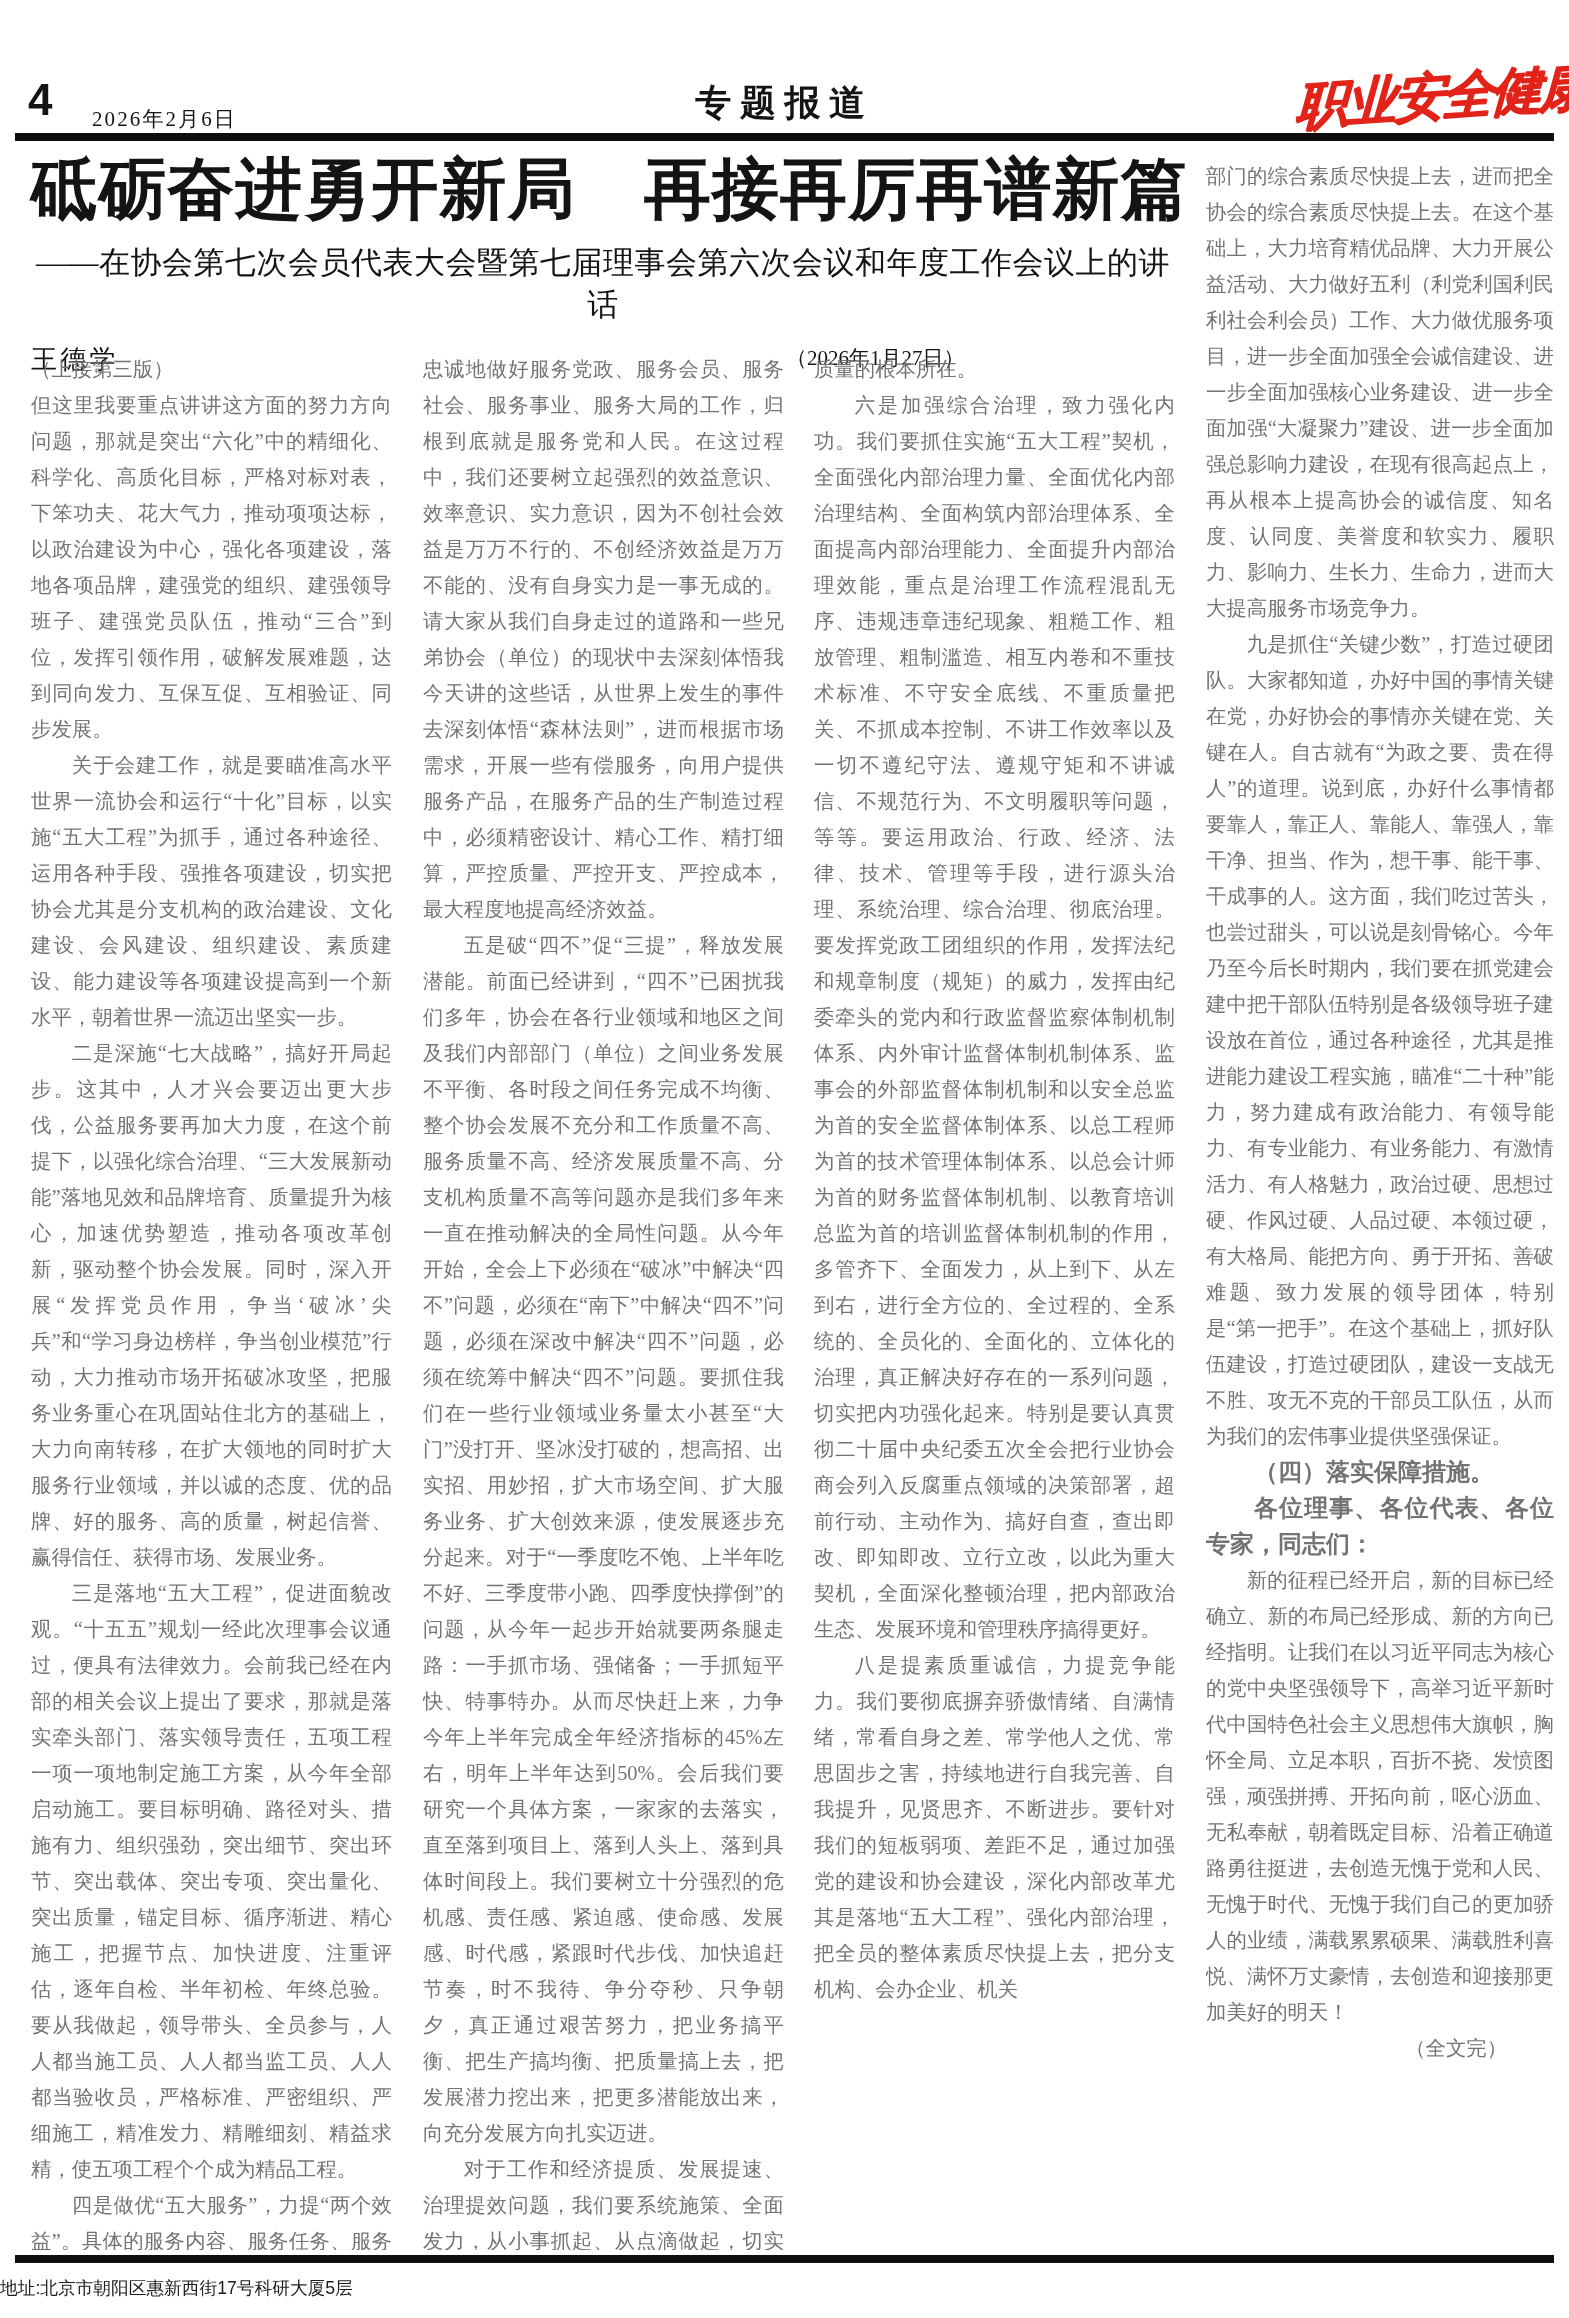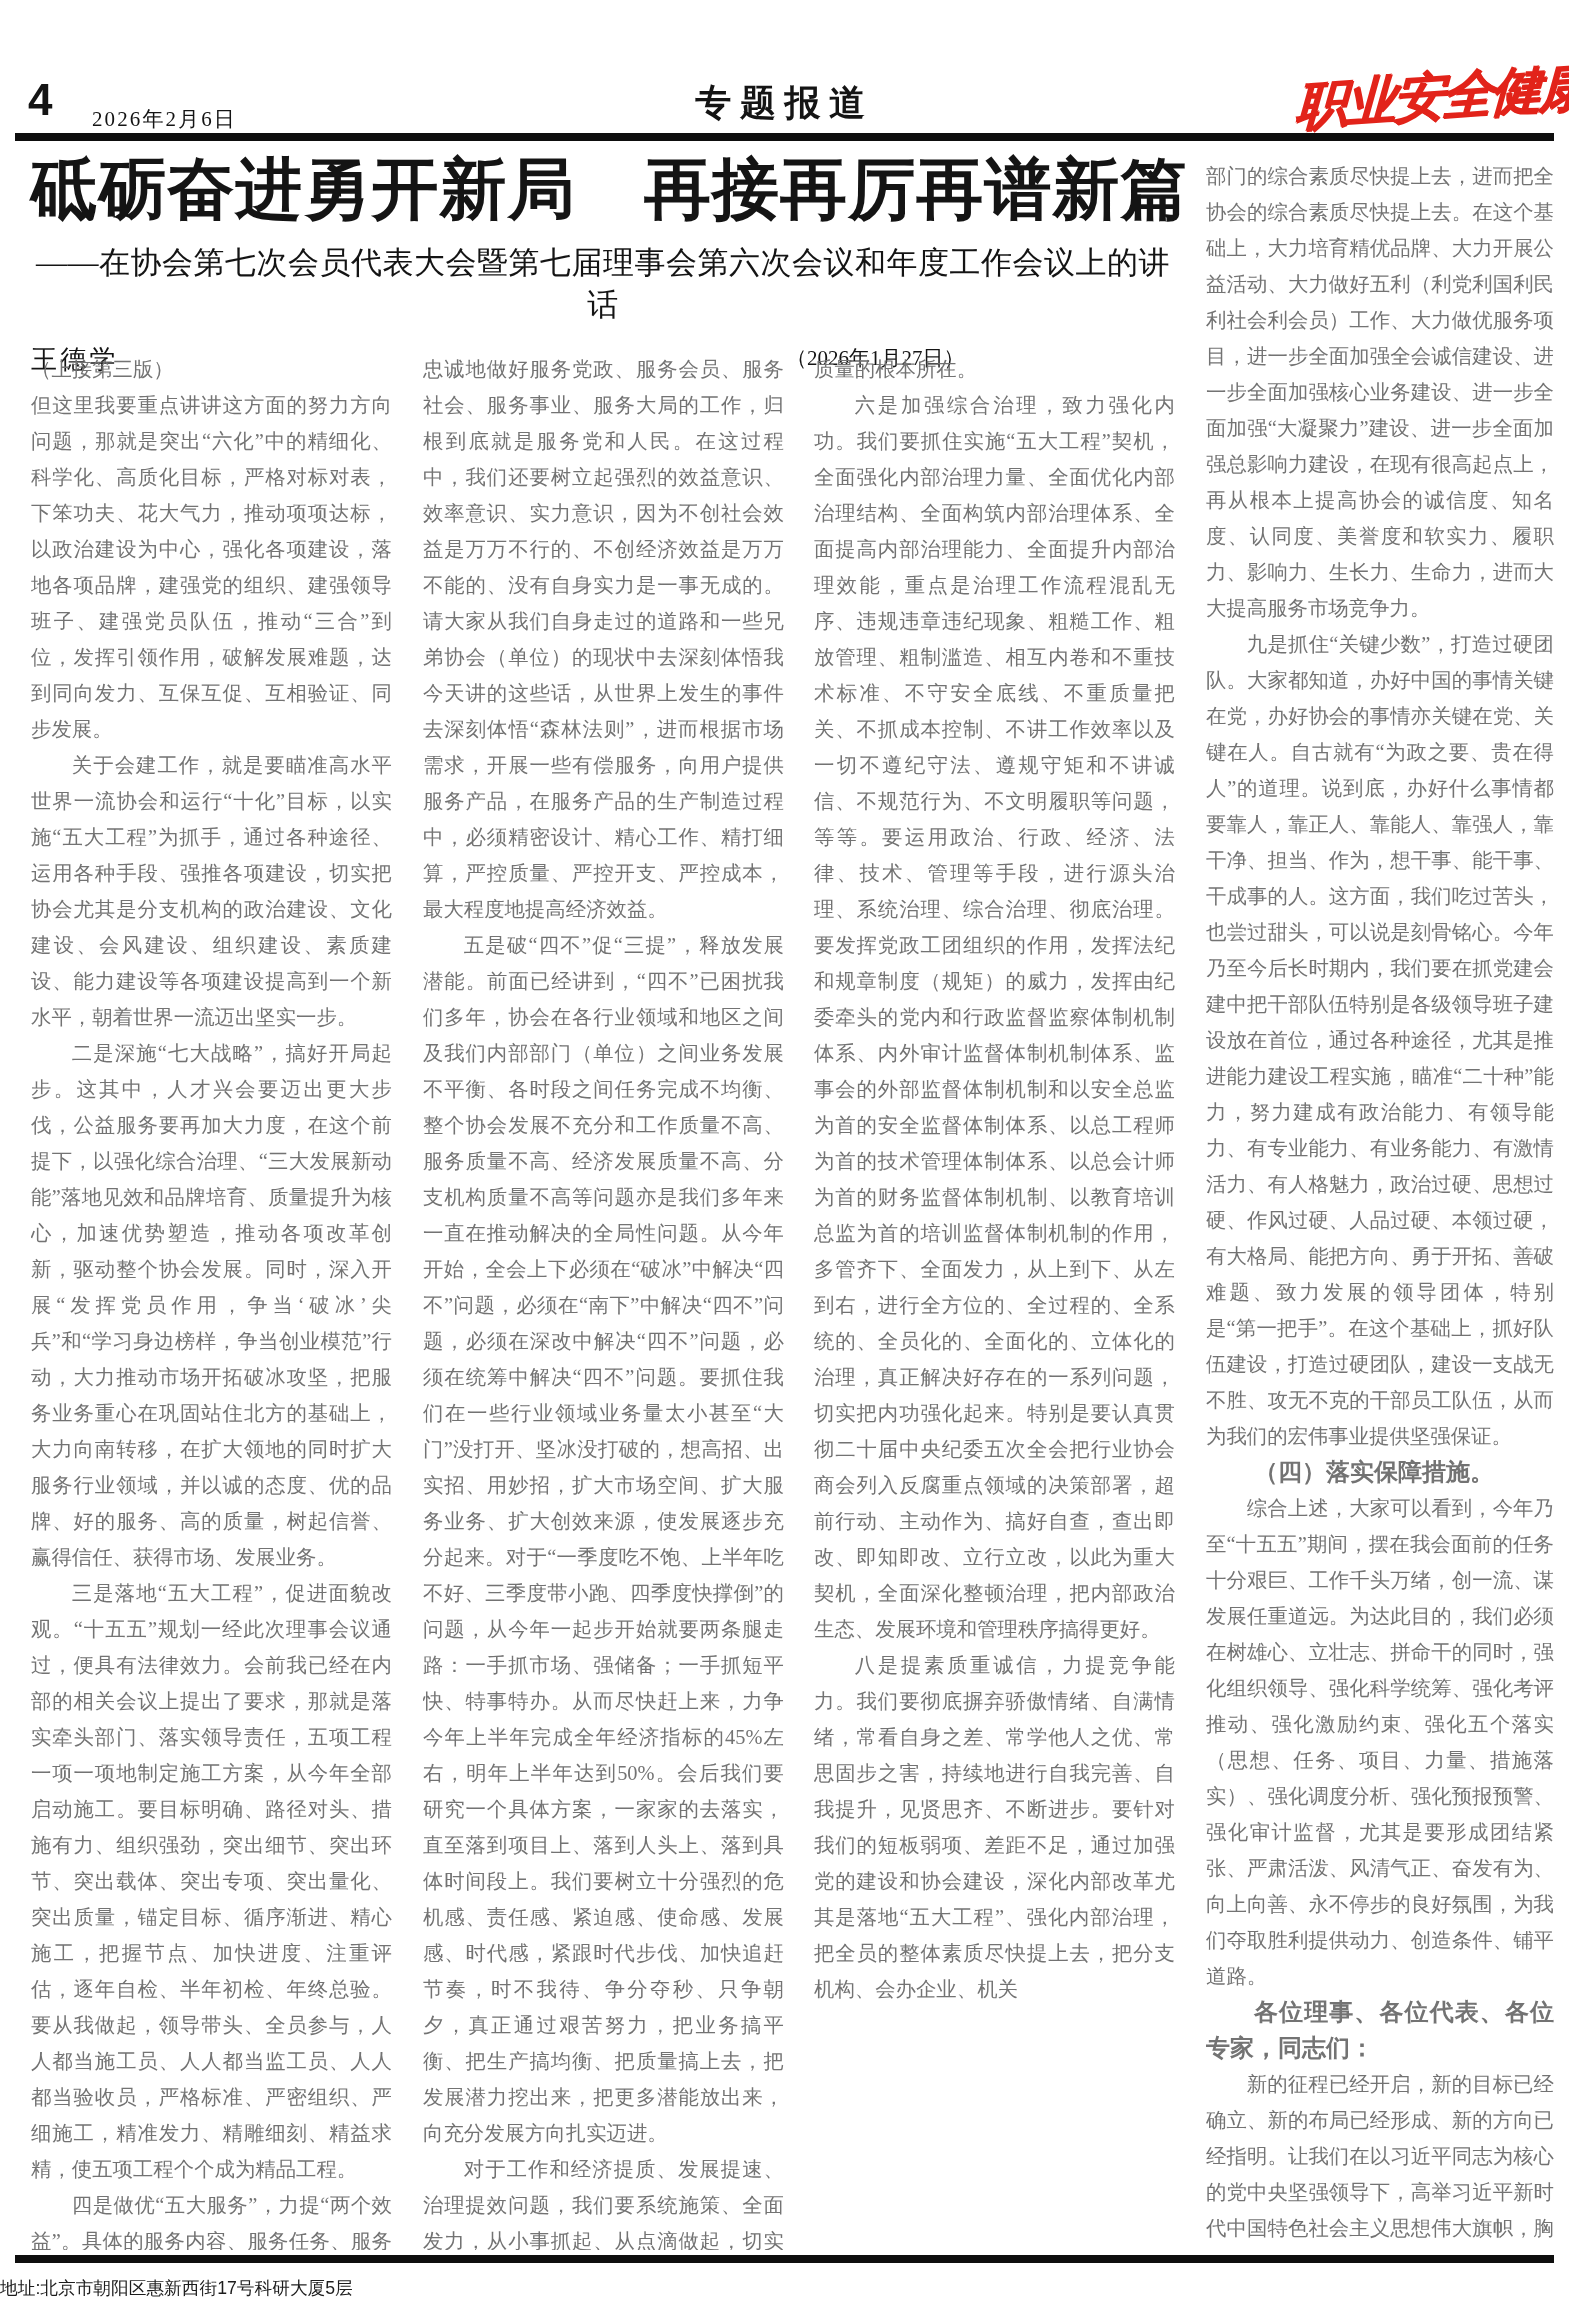--- a/index.html
+++ b/index.html
@@ -116,21 +116,20 @@
     </div>
   <div class="col" id="col3">
       <p class="">质量的根本所在。</p>
       <p class="indent ">六是加强综合治理，致力强化内功。我们要抓住实施“五大工程”契机，全面强化内部治理力量、全面优化内部治理结构、全面构筑内部治理体系、全面提高内部治理能力、全面提升内部治理效能，重点是治理工作流程混乱无序、违规违章违纪现象、粗糙工作、粗放管理、粗制滥造、相互内卷和不重技术标准、不守安全底线、不重质量把关、不抓成本控制、不讲工作效率以及一切不遵纪守法、遵规守矩和不讲诚信、不规范行为、不文明履职等问题，等等。要运用政治、行政、经济、法律、技术、管理等手段，进行源头治理、系统治理、综合治理、彻底治理。要发挥党政工团组织的作用，发挥法纪和规章制度（规矩）的威力，发挥由纪委牵头的党内和行政监督监察体制机制体系、内外审计监督体制机制体系、监事会的外部监督体制机制和以安全总监为首的安全监督体制体系、以总工程师为首的技术管理体制体系、以总会计师为首的财务监督体制机制、以教育培训总监为首的培训监督体制机制的作用，多管齐下、全面发力，从上到下、从左到右，进行全方位的、全过程的、全系统的、全员化的、全面化的、立体化的治理，真正解决好存在的一系列问题，切实把内功强化起来。特别是要认真贯彻二十届中央纪委五次全会把行业协会商会列入反腐重点领域的决策部署，超前行动、主动作为、搞好自查，查出即改、即知即改、立行立改，以此为重大契机，全面深化整顿治理，把内部政治生态、发展环境和管理秩序搞得更好。</p>
       <p class="indent ">八是提素质重诚信，力提竞争能力。我们要彻底摒弃骄傲情绪、自满情绪，常看自身之差、常学他人之优、常思固步之害，持续地进行自我完善、自我提升，见贤思齐、不断进步。要针对我们的短板弱项、差距不足，通过加强党的建设和协会建设，深化内部改革尤其是落地“五大工程”、强化内部治理，把全员的整体素质尽快提上去，把分支机构、会办企业、机关</p>
     </div>
   <div class="col" id="col4">
       <p class="">部门的综合素质尽快提上去，进而把全协会的综合素质尽快提上去。在这个基础上，大力培育精优品牌、大力开展公益活动、大力做好五利（利党利国利民利社会利会员）工作、大力做优服务项目，进一步全面加强全会诚信建设、进一步全面加强核心业务建设、进一步全面加强“大凝聚力”建设、进一步全面加强总影响力建设，在现有很高起点上，再从根本上提高协会的诚信度、知名度、认同度、美誉度和软实力、履职力、影响力、生长力、生命力，进而大大提高服务市场竞争力。</p>
       <p class="indent ">九是抓住“关键少数”，打造过硬团队。大家都知道，办好中国的事情关键在党，办好协会的事情亦关键在党、关键在人。自古就有“为政之要、贵在得人”的道理。说到底，办好什么事情都要靠人，靠正人、靠能人、靠强人，靠干净、担当、作为，想干事、能干事、干成事的人。这方面，我们吃过苦头，也尝过甜头，可以说是刻骨铭心。今年乃至今后长时期内，我们要在抓党建会建中把干部队伍特别是各级领导班子建设放在首位，通过各种途径，尤其是推进能力建设工程实施，瞄准“二十种”能力，努力建成有政治能力、有领导能力、有专业能力、有业务能力、有激情活力、有人格魅力，政治过硬、思想过硬、作风过硬、人品过硬、本领过硬，有大格局、能把方向、勇于开拓、善破难题、致力发展的领导团体，特别是“第一把手”。在这个基础上，抓好队伍建设，打造过硬团队，建设一支战无不胜、攻无不克的干部员工队伍，从而为我们的宏伟事业提供坚强保证。</p>
       <p class="indent bold ">（四）落实保障措施。</p>
-      <p class="indent ">综合上述，大家可以看到，今年乃至“十五五”期间，摆在我会面前的任务十分艰巨、工作千头万绪，创一流、谋发展任重道远。为达此目的，我们必须在树雄心、立壮志、拼命干的同时，强化组织领导、强化科学统筹、强化考评推动、强化激励约束、强化五个落实（思想、任务、项目、力量、措施落实）、强化调度分析、强化预报预警、强化审计监督，尤其是要形成团结紧张、严肃活泼、风清气正、奋发有为、向上向善、永不停步的良好氛围，为我们夺取胜利提供动力、创造条件、铺平道路。</p>
       <p class="indent bold ">各位理事、各位代表、各位专家，同志们：</p>
       <p class="indent ">新的征程已经开启，新的目标已经确立、新的布局已经形成、新的方向已经指明。让我们在以习近平同志为核心的党中央坚强领导下，高举习近平新时代中国特色社会主义思想伟大旗帜，胸怀全局、立足本职，百折不挠、发愤图强，顽强拼搏、开拓向前，呕心沥血、无私奉献，朝着既定目标、沿着正确道路勇往挺进，去创造无愧于党和人民、无愧于时代、无愧于我们自己的更加骄人的业绩，满载累累硕果、满载胜利喜悦、满怀万丈豪情，去创造和迎接那更加美好的明天！</p>
       <p class="right">（全文完）</p>
     </div>
 
   <div class="rule" id="rule-bottom"></div>
   <div class="footer">
     <span>地址:北京市朝阳区惠新西街17号科研大厦5层</span>
     <span>投稿邮箱:news@cosha.org.cn</span>
     <span>印数:600</span>

